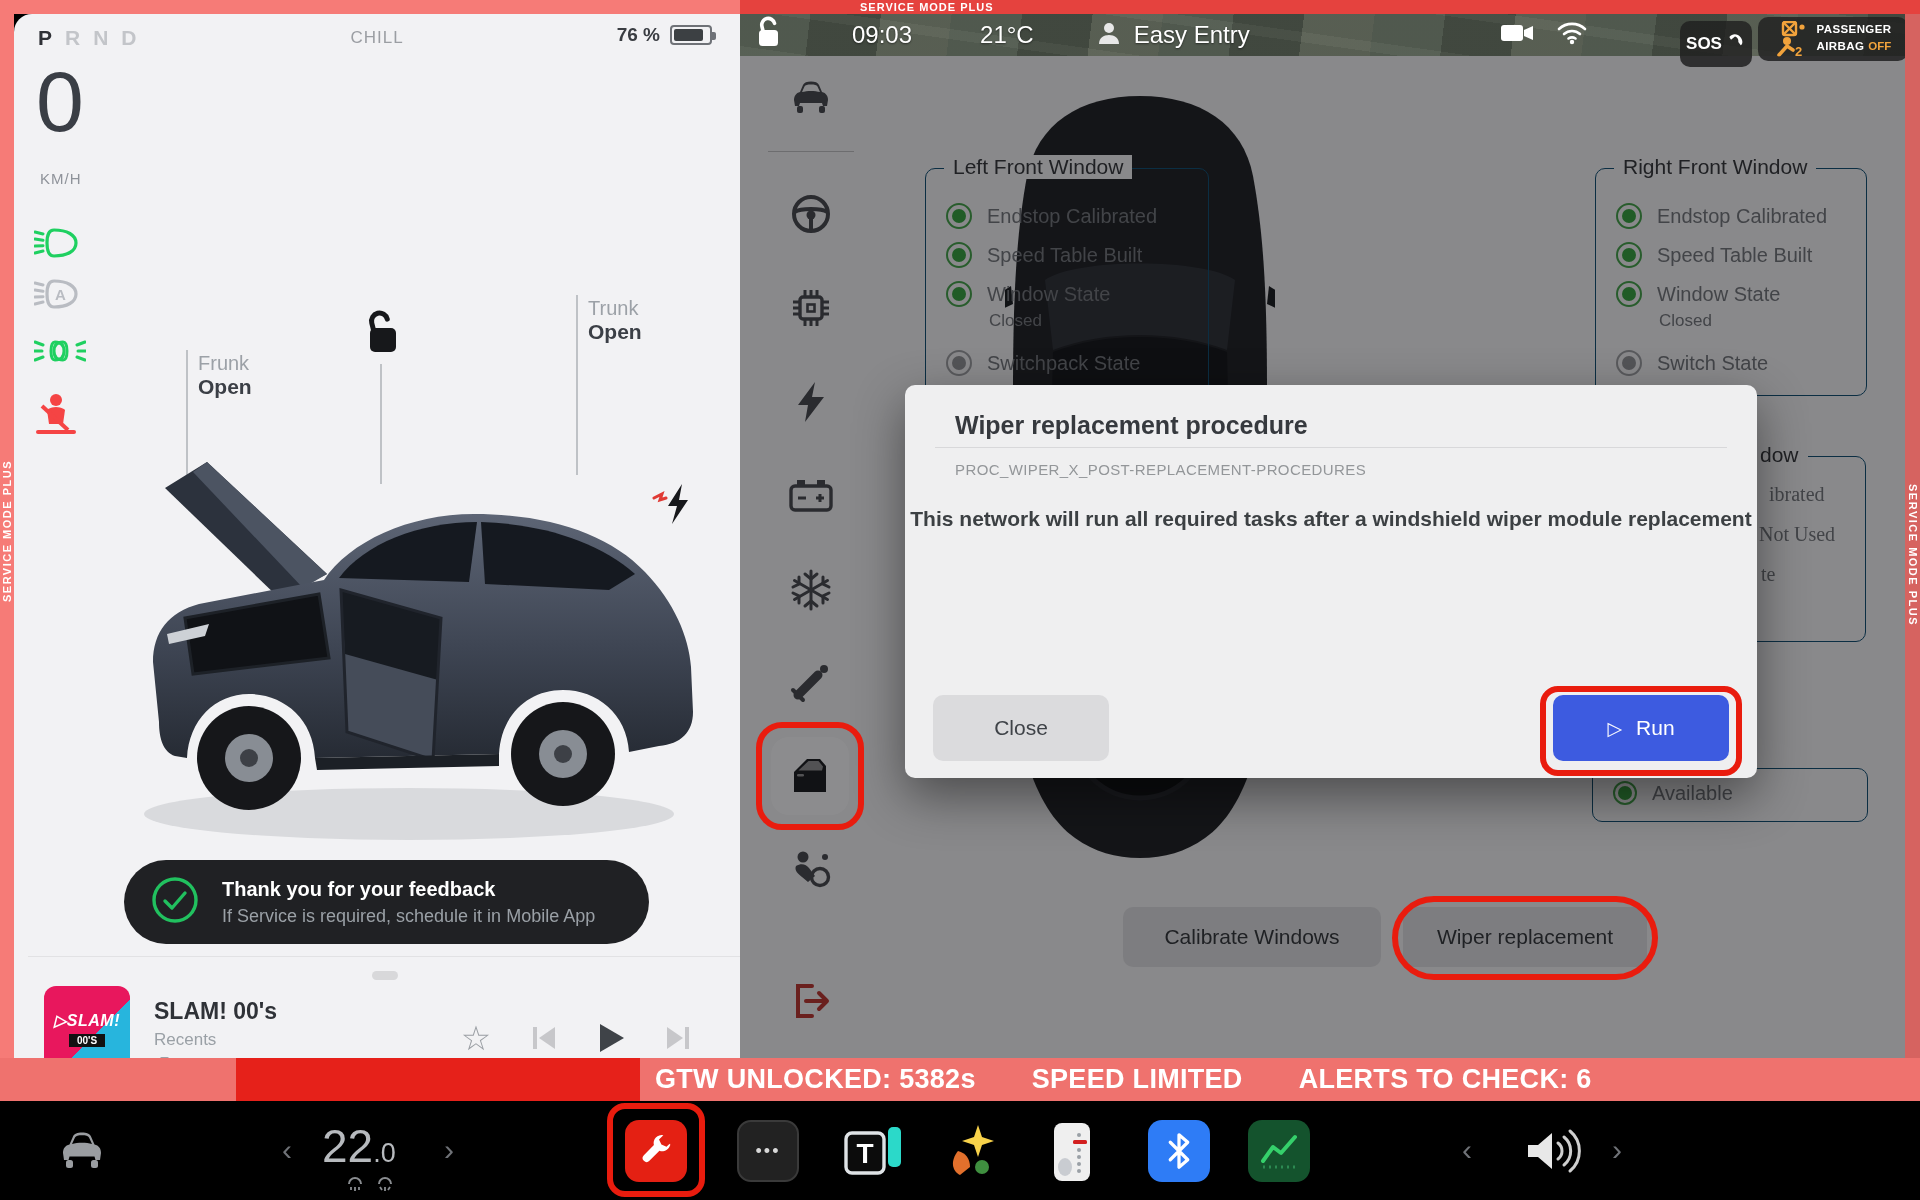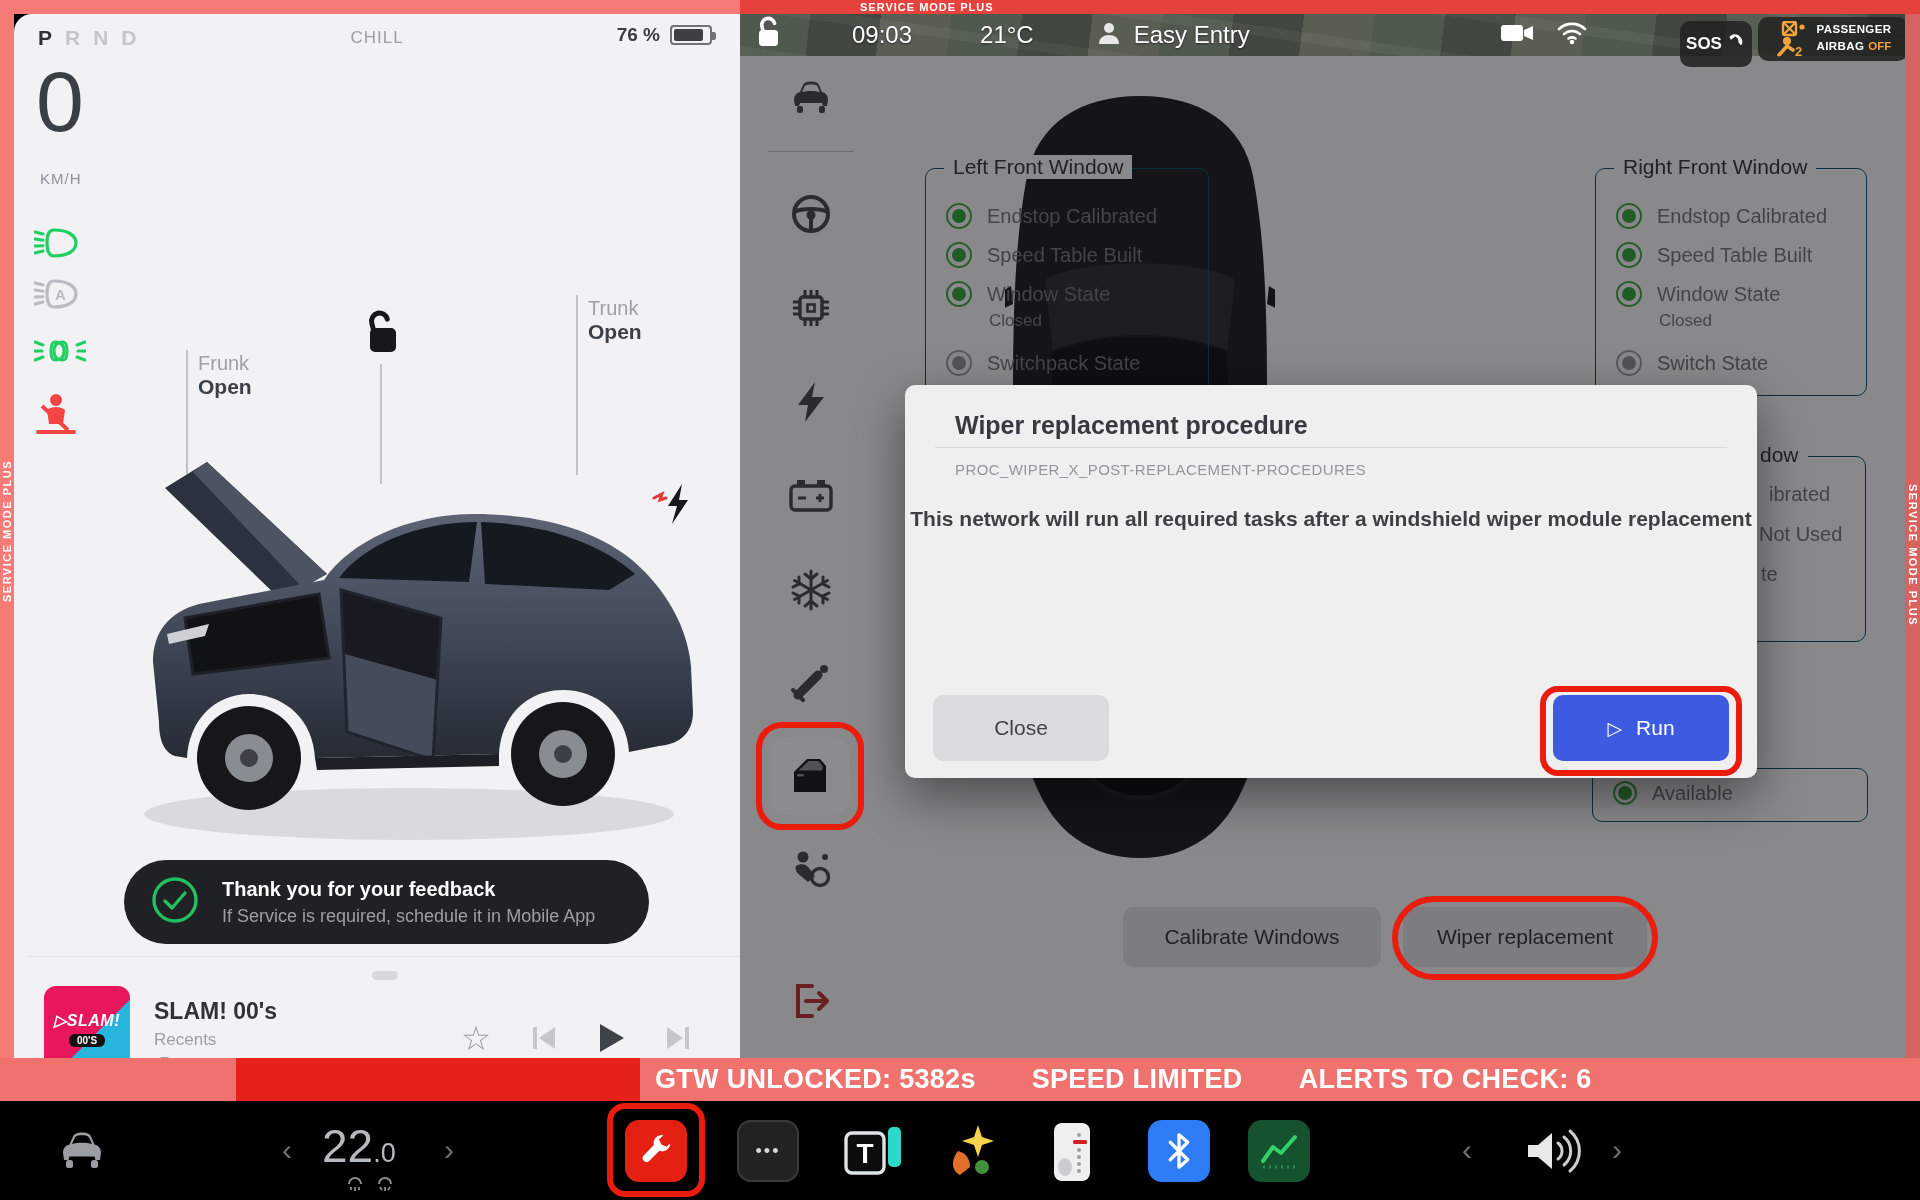--- a/index.html
+++ b/index.html
@@ -35,21 +35,21 @@
   .door-label .t2 { font-size:21px; font-weight:bold; color:#3b3f46; }
   .toast { left:110px; top:846px; width:525px; height:84px; background:#202124; border-radius:42px; display:flex; align-items:center; gap:22px; padding-left:26px; }
   .toast-title { font-size:20px; font-weight:bold; color:#fff; }
   .toast-sub { font-size:18px; color:#9aa0a6; margin-top:5px; }
   .divider { left:14px; top:942px; width:726px; height:1px; background:#e2e2e4; }
   .handle { left:358px; top:957px; width:26px; height:9px; background:#d8d8da; border-radius:5px; }
   .album { left:30px; top:972px; width:86px; height:86px; border-radius:12px;
            background:linear-gradient(135deg,#e8175d 0%,#e8175d 58%,#27b5dd 58%,#27b5dd 100%);
            display:flex; flex-direction:column; align-items:center; justify-content:center; gap:4px; }
   .album .nm { color:#fff; font-style:italic; font-weight:bold; font-size:16px; letter-spacing:.5px; }
-  .album .bd { color:#fff; background:#111; font-size:10px; font-weight:bold; padding:1px 8px; border-radius:6px; }
+  .album .bd { color:#fff; background:#111; font-size:10px; font-weight:bold; padding:1px 8px; border-radius:0; }
   .media-title { left:140px; top:984px; font-size:23px; font-weight:bold; color:#2f3237; }
   .media-sub { left:140px; top:1016px; font-size:17px; color:#9aa0a6; }
   .media-src { left:140px; top:1042px; font-size:15px; color:#9aa0a6; display:flex; align-items:center; gap:6px; }
   .mctl { top:1002px; width:44px; height:44px; display:flex; align-items:center; justify-content:center; }
   .star-g { font-size:34px; color:#9a9ea3; }
 
   
   .map-bar { left:740px; top:14px; width:1165px; height:42px;
     background:
       repeating-linear-gradient(97deg, rgba(90,100,88,.55) 0 70px, rgba(62,69,60,.55) 70px 140px, rgba(104,110,96,.55) 140px 210px),
@@ -72,21 +72,21 @@
   .fieldset { position:absolute; border:1px solid #0c4a6e; border-radius:10px; z-index:6; }
   .legend { position:absolute; top:-14px; left:18px; background:#ebebed; padding:0 9px; font-size:21px; font-weight:500; color:#303236; white-space:nowrap; }
   .rows { display:flex; flex-direction:column; gap:13px; padding:34px 0 0 20px; }
   .row { display:flex; align-items:center; gap:15px; }
   .radio { width:26px; height:26px; border:2px solid #3f9c45; border-radius:50%; flex:0 0 auto; display:flex; align-items:center; justify-content:center; }
   .radio::after { content:""; width:14px; height:14px; border-radius:50%; background:#339c3b; }
   .radio.off { border-color:#97989b; } .radio.off::after { background:#8c8d90; }
   .rlabel { font-size:20px; color:#6e7176; }
   .rsub { font-size:17px; color:#6e7176; margin:-9px 0 0 43px; }
 
-  .frag { position:absolute; font-size:20px; color:#6e7176; z-index:6; }
+  .frag { position:absolute; font-size:20px; color:#6e7176; z-index:6;font-family:Liberation Serif, serif; }
   .action-btn { position:absolute; height:60px; background:#d7d7d9; border-radius:10px; z-index:6;
                 display:flex; align-items:center; justify-content:center; font-size:21px; font-weight:500; color:#2f3237; }
 
   .dim { left:740px; top:56px; width:1165px; height:1002px; background:rgba(12,12,14,.44); z-index:10; }
 
   
   .modal { left:905px; top:385px; width:852px; height:393px; background:#efeff0; border-radius:10px; z-index:20; box-shadow:0 18px 50px rgba(0,0,0,.45); }
   .modal-title { left:50px; top:26px; font-size:25px; font-weight:600; color:#36393e; }
   .modal-div { left:30px; top:62px; width:792px; height:1px; background:#d8d8da; }
   .modal-code { left:50px; top:76px; font-size:15px; color:#939699; letter-spacing:.4px; }

